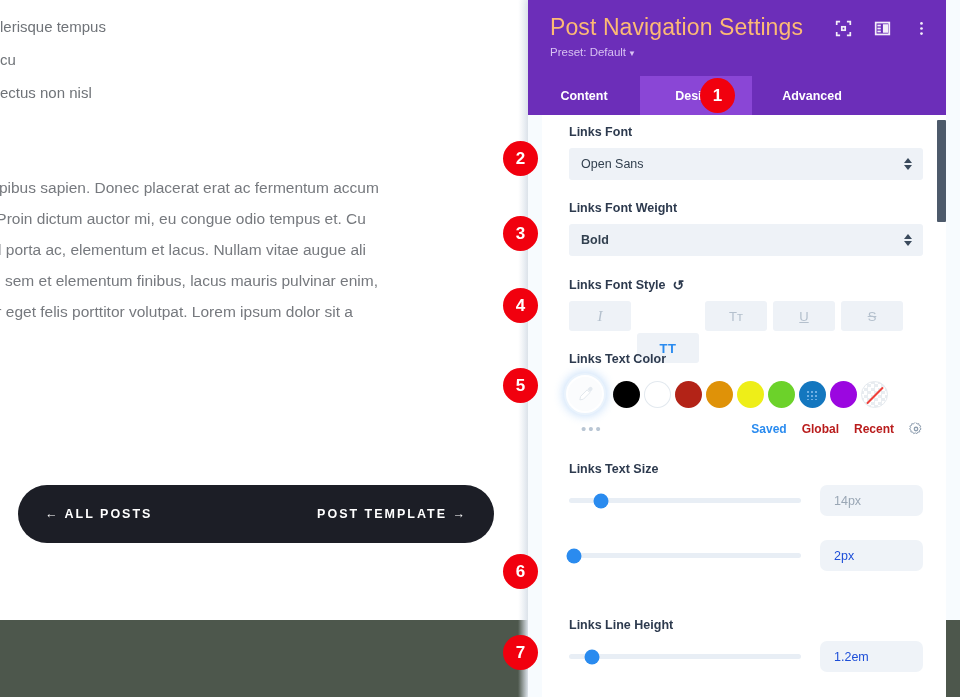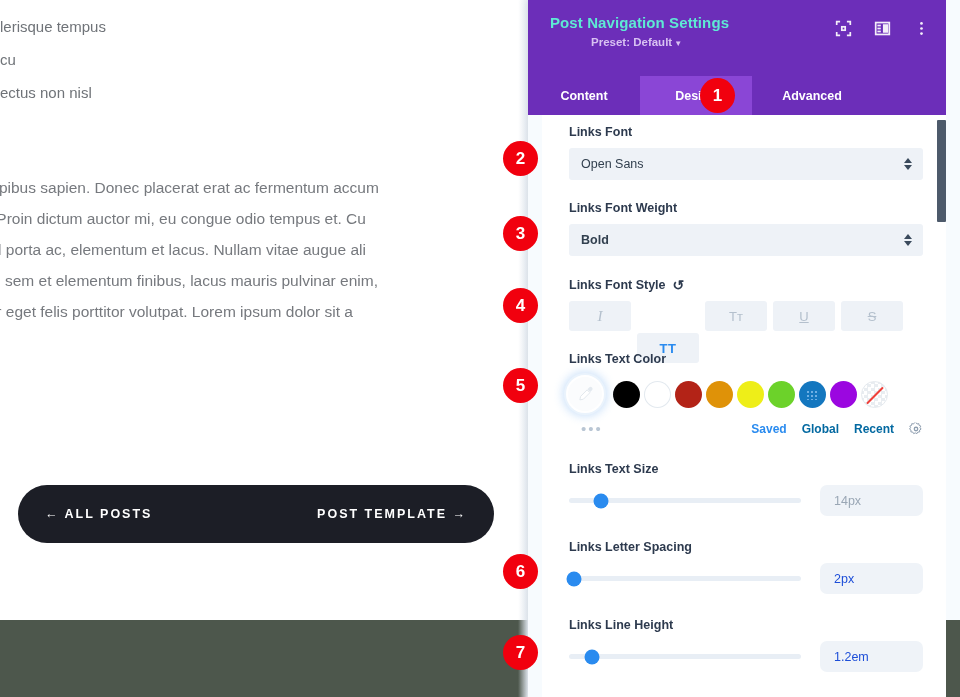--- a/index.html
+++ b/index.html
@@ -62,24 +62,24 @@
     box-shadow: -2px 0 8px rgba(40,60,90,.10);
     overflow: hidden;
   }
 
   .panel-head {
     position: absolute; left: 0; top: 0; width: 418px; height: 76px;
     background: #6c2eb9;
     padding: 14px 0 0 22px;
   }
   .panel-title {
-    color: #5eead4; font-size: 15px; font-weight: bold; letter-spacing: .1px;
+    color: #fdba74; font-size: 23px; font-weight: normal; letter-spacing: .1px;
   }
   .panel-preset {
-    margin-top: 5px; color: #d8c2f2; font-size: 11.5px; font-weight: bold; margin-left: 41px;
+    margin-top: 5px; color: #d8c2f2; font-size: 11.5px; font-weight: normal;
   }
   .panel-preset .caret { font-size: 8px; margin-left: 2px; }
 
   .head-icons {
     position: absolute; right: 16px; top: 20px;
     display: flex; align-items: center; gap: 22px;
   }
   .hicon { width: 17px; height: 17px; opacity: .92; cursor: pointer; display:block; }
 
   .tabs {
@@ -168,21 +168,21 @@
     background-image: radial-gradient(#7fb9ea 38%, transparent 40%);
     background-size: 4px 4px; opacity: .85;
   }
 
   .sw-meta {
     display: flex; align-items: center; justify-content: space-between;
     width: 354px; margin-top: 7px;
   }
   .dots { color: #b9c6d4; font-size: 15px; letter-spacing: 2px; cursor: pointer; padding-left: 12px;}
   .meta-right { display: flex; align-items: center; gap: 15px; }
-  .meta-link { font-size: 12px; font-weight: bold; color: #0369a1; cursor: pointer; }
+  .meta-link { font-size: 12px; font-weight: bold; color: #b91c1c; cursor: pointer; }
   .meta-link.active { color: #2a8bef; }
   .gear { width: 14px; height: 14px; cursor: pointer; display: block; }
 
   
   .slider-row { display: flex; align-items: center; justify-content: space-between; width: 354px; }
   .track {
     position: relative; width: 232px; height: 5px;
     background: #e8eef5; border-radius: 3px;
   }
   .thumb {
@@ -372,21 +372,20 @@
         <div class="field-label">Links Text Size</div>
         <div class="slider-row">
           <div class="track">
             <div class="thumb" style="left:14%;"></div>
           </div>
           <div class="val-box">14px</div>
         </div>
       </div>
 
       <div class="sect" style="top:425px;">
-        <div class="field-label">Links Letter Spacing</div>
         <div class="slider-row">
           <div class="track">
             <div class="thumb" style="left:2%;"></div>
           </div>
           <div class="val-box dark">2px</div>
         </div>
       </div>
 
       <div class="sect" style="top:503px;">
         <div class="field-label">Links Line Height</div>

